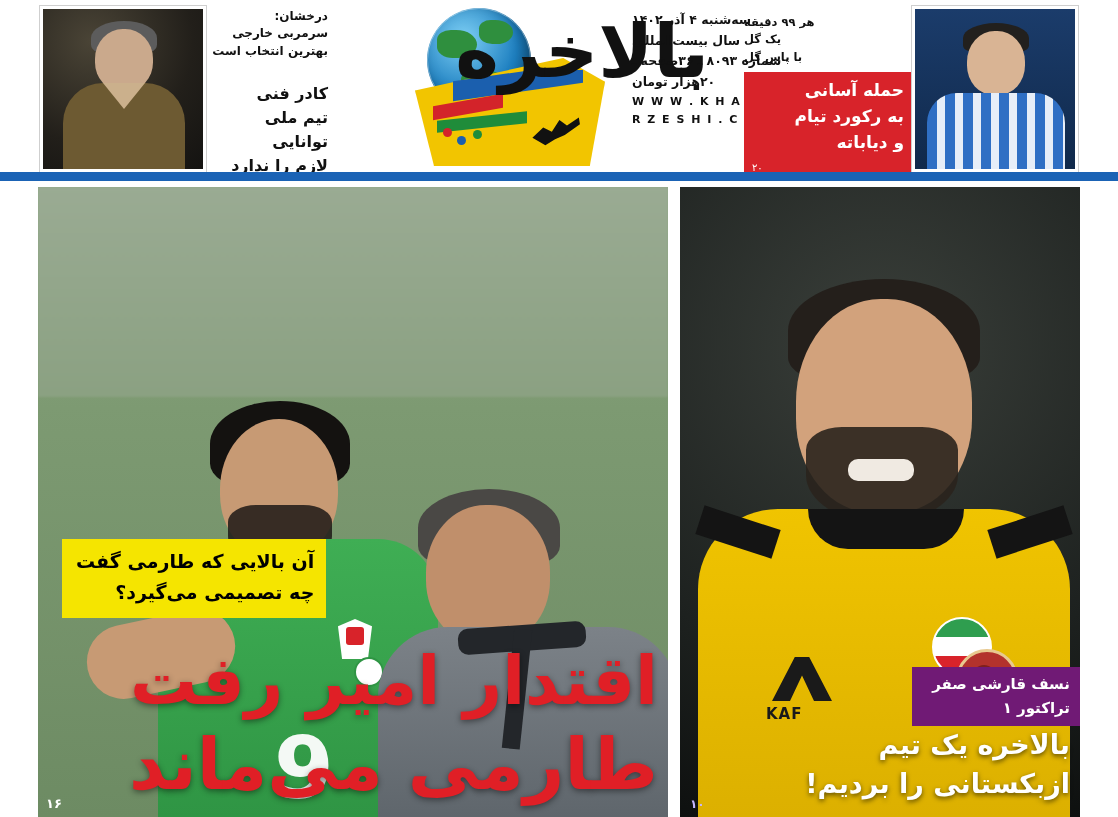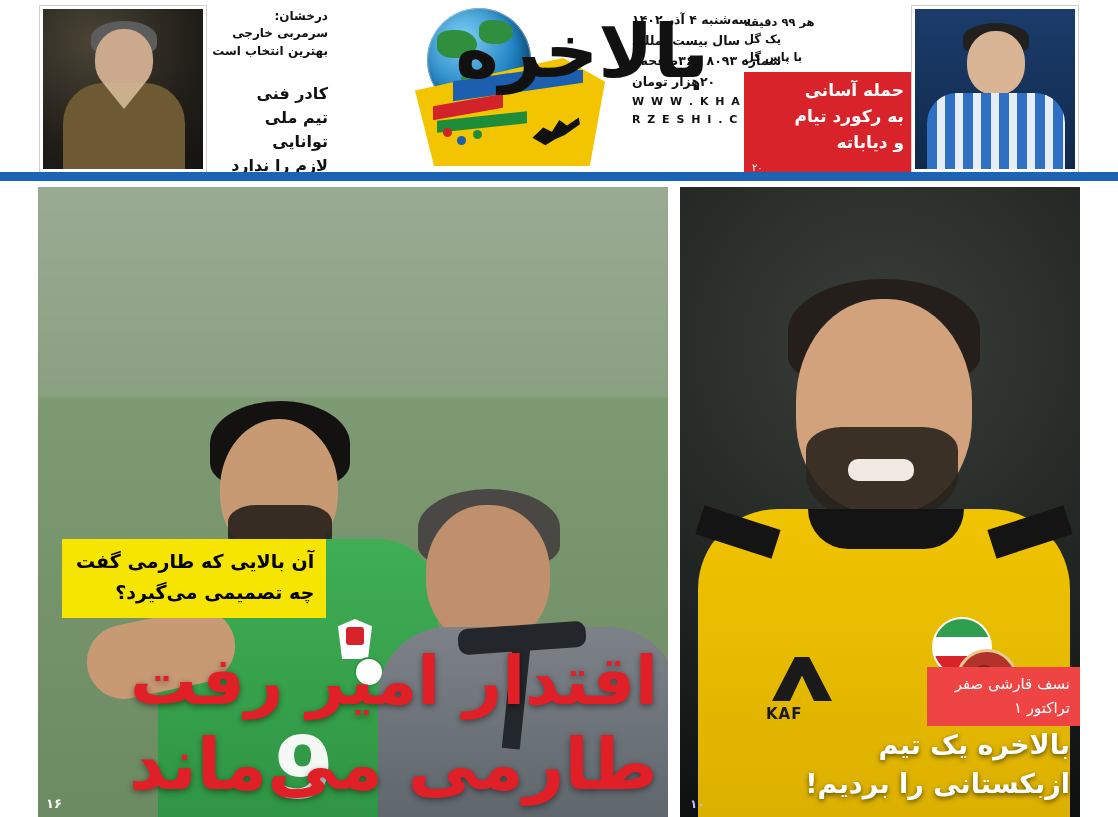--- a/index.html
+++ b/index.html
@@ -637,26 +637,26 @@
     width: 24px; height: 24px;
     border-radius: 50%;
     background: #7e1f1c;
   }
 
   
   .score-badge {
     position: absolute;
     right: 0;
     top: 480px;
-    background: #ef4444;
+    background: #701a75;
     color: #ffffff;
     font-size: 15px;
-    font-weight: normal;
+    font-weight: bold;
     line-height: 1.6;
-    padding: 5px 10px 6px 28px;
+    padding: 5px 10px 6px 20px;
     direction: rtl;
     text-align: right;
   }
 
   
   .side-headline {
     position: absolute;
     right: 10px;
     bottom: 14px;
     width: 380px;

